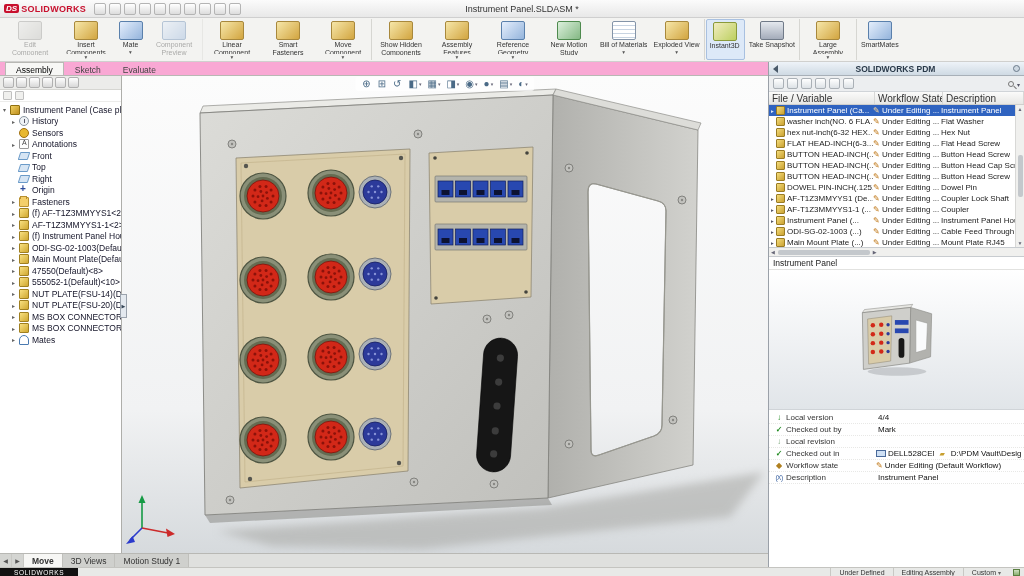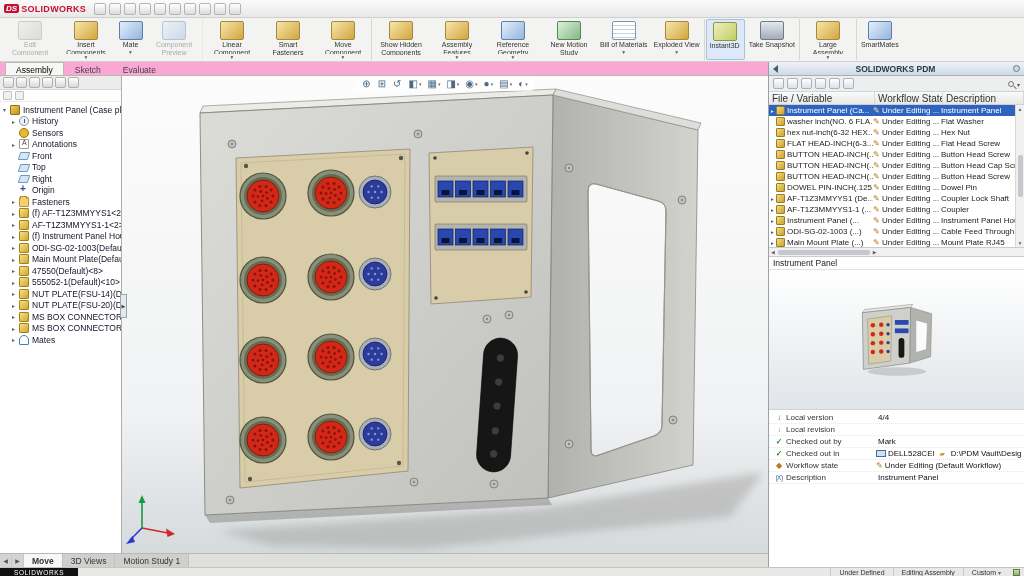--- a/index.html
+++ b/index.html
@@ -150,20 +150,21 @@
       <span class="mi" data-name="open-file-icon"></span>
       <span class="mi" data-name="save-icon"></span>
       <span class="mi" data-name="print-icon"></span>
       <span class="mi" data-name="undo-icon"></span>
       <span class="mi" data-name="redo-icon"></span>
       <span class="mi" data-name="select-icon"></span>
       <span class="mi" data-name="rebuild-icon"></span>
       <span class="mi" data-name="file-properties-icon"></span>
       <span class="mi" data-name="options-icon"></span>
     </span>
+  <span class="tb-title" data-name="document-title">Instrument Panel.SLDASM *</span>
 </div>
 
 <div class="ribbon" data-name="command-manager-ribbon">
 
     <div class="rbtn" data-name="edit-component-button" data-disabled="true">
       <span class="ricon" data-name="edit-component-icon"></span>
       <span class="rlabel">Edit Component</span>
       <span class="rdd" data-name="dropdown-arrow-icon"></span>
     </div>
 
@@ -959,33 +960,33 @@
       <div class="drow" data-name="pdm-detail-row">
         <span class="dicon" data-name="version-icon"></span>
         <span class="dlabel" data-name="detail-label">Local version</span>
         <span class="dvicon"></span>
         <span class="dvalue" data-name="detail-value">4/4</span>
         <span class="dv2icon"></span>
         <span class="dvalue2" data-name="detail-value-secondary"></span>
       </div>
 
       <div class="drow" data-name="pdm-detail-row">
+        <span class="dicon" data-name="check-icon"></span>
+        <span class="dlabel" data-name="detail-label">Checked out by</span>
+        <span class="dvicon"></span>
+        <span class="dvalue" data-name="detail-value">Mark</span>
+        <span class="dv2icon"></span>
+        <span class="dvalue2" data-name="detail-value-secondary"></span>
+      </div>
+
+      <div class="drow" data-name="pdm-detail-row">
         <span class="dicon" data-name="revision-icon"></span>
         <span class="dlabel" data-name="detail-label">Local revision</span>
         <span class="dvicon"></span>
         <span class="dvalue" data-name="detail-value"></span>
-        <span class="dv2icon"></span>
-        <span class="dvalue2" data-name="detail-value-secondary"></span>
-      </div>
-
-      <div class="drow" data-name="pdm-detail-row">
-        <span class="dicon" data-name="check-icon"></span>
-        <span class="dlabel" data-name="detail-label">Checked out by</span>
-        <span class="dvicon"></span>
-        <span class="dvalue" data-name="detail-value">Mark</span>
         <span class="dv2icon"></span>
         <span class="dvalue2" data-name="detail-value-secondary"></span>
       </div>
 
       <div class="drow" data-name="pdm-detail-row">
         <span class="dicon" data-name="check-icon"></span>
         <span class="dlabel" data-name="detail-label">Checked out in</span>
         <span class="dvicon" data-name="computer-icon"></span>
         <span class="dvalue" data-name="detail-value">DELL528CEM</span>
         <span class="dv2icon" data-name="vault-folder-icon"></span>

